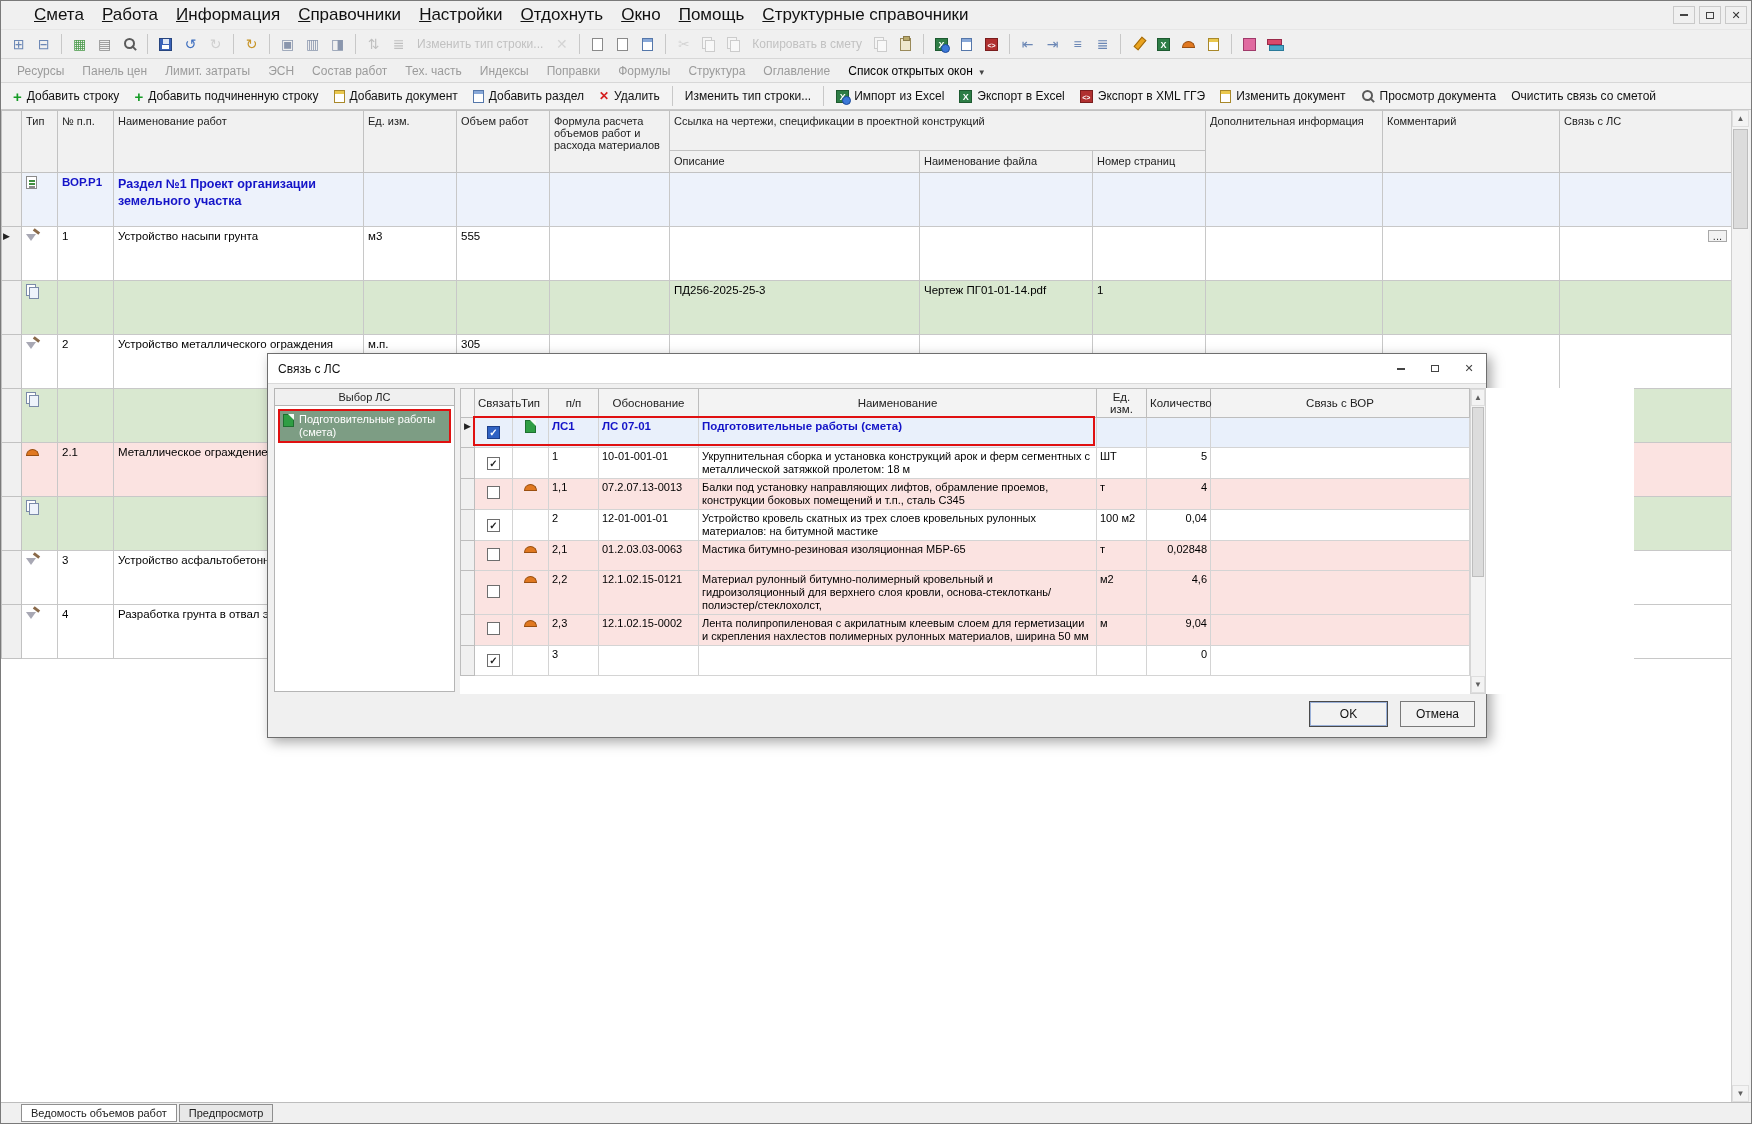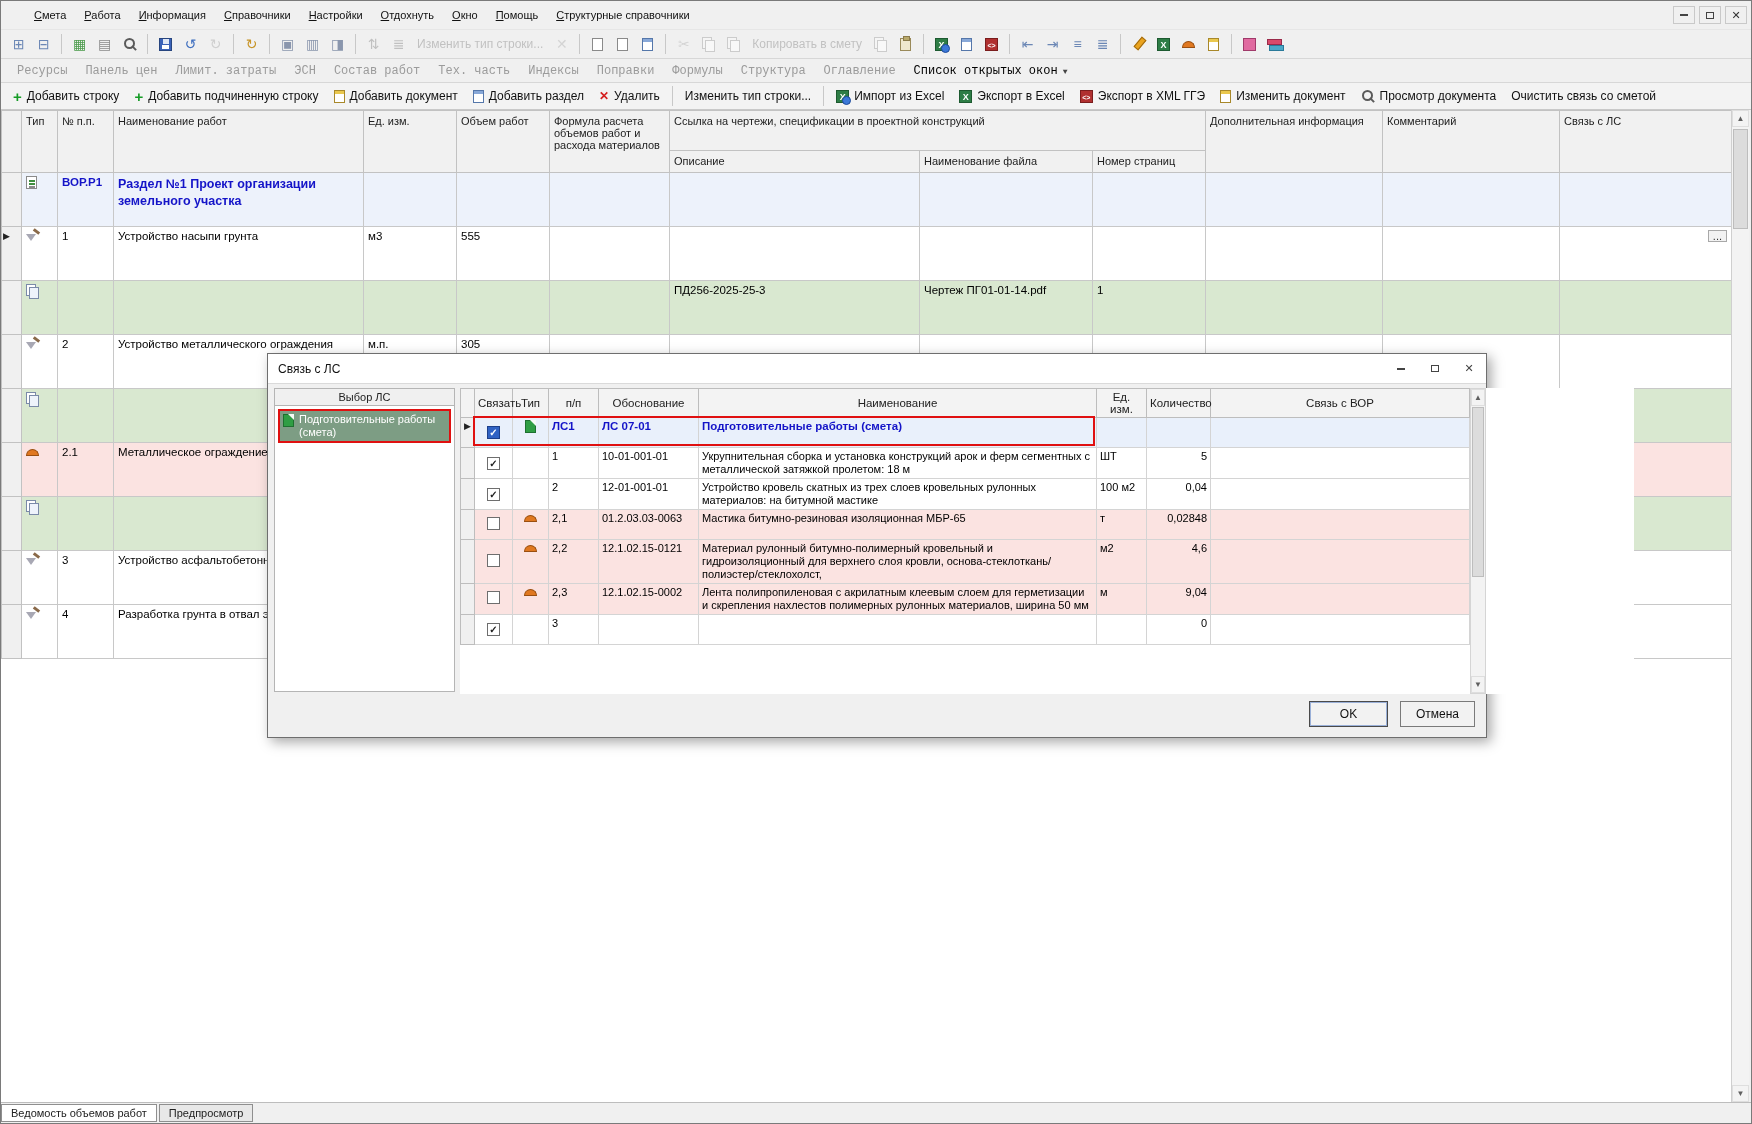--- a/index.html
+++ b/index.html
@@ -4,38 +4,38 @@
 <style>
   * { margin:0; padding:0; box-sizing:border-box; }
   html,body { width:1752px; height:1124px; overflow:hidden; background:#d4d0c8;
     font-family:"Liberation Sans", sans-serif; }
   .app { position:relative; width:1752px; height:1124px; background:#f0f0f0;
     border:1px solid #7a7a7a; display:flex; flex-direction:column; overflow:hidden; }
 
   
   .menubar { height:28px; display:flex; align-items:center; padding-left:24px;
     background:#f0f0f0; flex:0 0 auto; }
-  .menu-item { font-size:11px; color:#111; padding:4px 9px; cursor:default;text-align:center; }
+  .menu-item { font-size:17px; color:#111; padding:4px 9px; cursor:default;text-align:center; }
   .win-ctrls { margin-left:auto; display:flex; align-items:center; padding-right:4px; gap:4px; }
   .wc { width:22px; height:18px; display:flex; align-items:center; justify-content:center;
     font-size:11px; color:#333; background:#f0f0f0; border:1px solid #c9c9c9; }
   .dash { width:8px; height:2px; background:#444; display:inline-block; }
   .sq { width:8px; height:7px; border:1px solid #444; display:inline-block; }
 
   
   .toolbar1 { height:30px; display:flex; align-items:center; gap:2px; padding:0 6px;
     border-top:1px solid #e6e6e6; border-bottom:1px solid #d7d7d7; flex:0 0 auto; }
   .tb-btn { width:23px; height:23px; display:flex; align-items:center; justify-content:center;
     font-size:14px; }
   .tb-sep { width:1px; height:20px; background:#c8c8c8; margin:0 4px; }
   .tb-label { font-size:12px; color:#9b9b9b; padding:0 5px; white-space:nowrap; }
 
   .tabstrip { height:24px; display:flex; align-items:center; gap:2px; padding:0 8px;
     border-bottom:1px solid #d7d7d7; flex:0 0 auto; }
-  .ptab { font-size:12px; color:#9b9b9b; padding:3px 8px; white-space:nowrap;font-family:Liberation Mono, monospace; }
+  .ptab { font-size:12px; color:#9b9b9b; padding:3px 8px; white-space:nowrap; }
   .ptab.active { color:#000; }
   .ptab .dd { font-size:8px; color:#444; margin-left:5px; }
 
   .toolbar2 { height:27px; display:flex; align-items:center; gap:1px; padding:0 5px;
     border-bottom:1px solid #c9c9c9; flex:0 0 auto; background:#f3f3f3; }
   .ab { display:flex; align-items:center; gap:5px; font-size:12px; color:#111;
     padding:3px 7px; background:transparent; border:none; white-space:nowrap;
     font-family:"Liberation Sans",sans-serif; }
 
   
@@ -117,21 +117,21 @@
   .vscroll { width:18px; border-left:1px solid #cfcfcf; background:#f3f3f3;
     display:flex; flex-direction:column; }
   .sb-btn { height:17px; flex:0 0 auto; display:flex; align-items:center; justify-content:center;
     font-size:8px; color:#5f5f5f; background:#f3f3f3; border:1px solid #dedede; }
   .sb-track { flex:1; position:relative; }
   .sb-thumb { position:absolute; left:1px; right:1px; top:2px; height:100px;
     background:#dcdcdc; border:1px solid #bdbdbd; }
 
   
   .bottom-tabs { height:21px; background:#f0f0f0; border-top:1px solid #bdbdbd;
-    display:flex; align-items:center; padding-left:0; gap:2px; flex:0 0 auto; }
+    display:flex; align-items:center; padding-left:20px; gap:2px; flex:0 0 auto; }
   .btab { font-size:11px; padding:2px 9px; border:1px solid #8f8f8f; background:#e8e8e8; color:#222; }
   .btab.active { background:#fff; }
   .statusbar { height:26px; background:#f0f0f0; border-top:1px solid #cfcfcf;
     display:flex; align-items:stretch; gap:3px; padding:2px 4px; flex:0 0 auto; }
   .sb-panel { border:1px solid; border-color:#9a9a9a #ececec #ececec #9a9a9a; background:#f0f0f0; }
   .p1 { width:86px; } .p2 { width:252px; } .p3 { width:1134px; }
   .sb-right { margin-left:auto; display:flex; align-items:center; gap:5px; padding-right:14px; }
   .st-icon { width:14px; height:14px; border-radius:3px; background:#c43030; position:relative; }
   .st-icon::after { content:""; position:absolute; left:4px; top:4px; width:6px; height:6px;
     border-radius:50%; background:#fff; }
@@ -660,20 +660,31 @@
               <td class="gut"></td>
               <td class="cbc"><span class="cb">✓</span></td>
               <td style="text-align: center;"></td>
               <td>1</td>
               <td>10-01-001-01</td>
               <td>Укрупнительная сборка и установка конструкций арок и ферм сегментных с металлической затяжкой пролетом: 18 м</td>
               <td>ШТ</td>
               <td class="qty">5</td>
               <td></td>
             </tr>
+            <tr class="d-material">
+              <td class="gut"></td>
+              <td class="cbc"><span class="cb"></span></td>
+              <td style="text-align: center;"><span class="ci mound"></span></td>
+              <td>1,1</td>
+              <td>07.2.07.13-0013</td>
+              <td>Балки под установку направляющих лифтов, обрамление проемов, конструкции боковых помещений и т.п., сталь С345</td>
+              <td>т</td>
+              <td class="qty">4</td>
+              <td></td>
+            </tr>
             <tr class="d-normal">
               <td class="gut"></td>
               <td class="cbc"><span class="cb">✓</span></td>
               <td style="text-align: center;"></td>
               <td>2</td>
               <td>12-01-001-01</td>
               <td>Устройство кровель скатных из трех слоев кровельных рулонных материалов: на битумной мастике</td>
               <td>100 м2</td>
               <td class="qty">0,04</td>
               <td></td>

